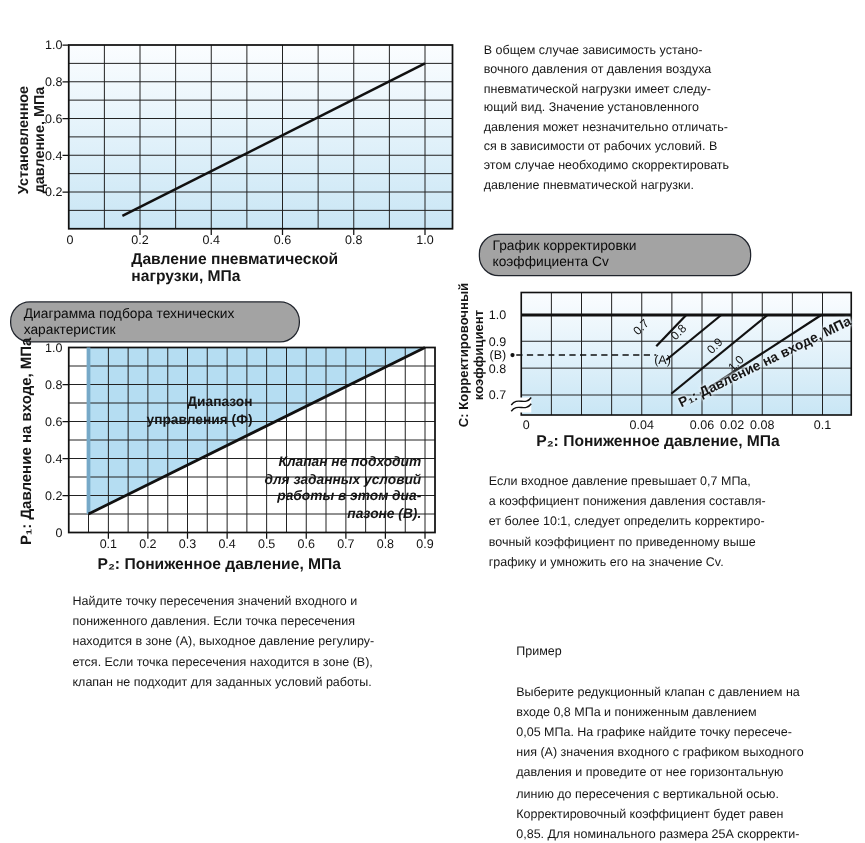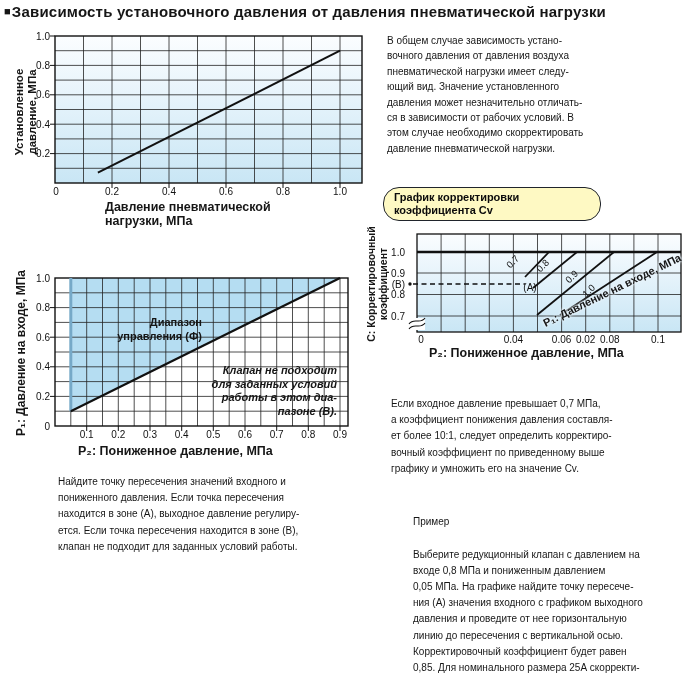--- a/index.html
+++ b/index.html
@@ -3,40 +3,39 @@
 <meta charset="utf-8">
 <style>
   html,body{margin:0;padding:0;background:#fff;}
   .page{position:relative;width:692px;height:674px;background:#fff;overflow:hidden;
         font-family:"Liberation Sans",sans-serif;color:#161616;}
   .title{position:absolute;left:4px;top:3px;font-size:15px;font-weight:bold;letter-spacing:.2px;white-space:nowrap;}
   .title .bullet{font-size:11px;vertical-align:2px;margin-right:1px;}
   .para{position:absolute;font-size:10px;line-height:16.2px;white-space:pre-line;}
   .para.tight{line-height:15.4px;}
   .para .hd{font-weight:normal;}
-  .pill{position:absolute;background:#fef9c3;border:1.6px solid #20242c;border-radius:16px;
-        font-weight:bold;font-size:11px;line-height:13px;padding:3px 8px 0 10px;
+  .pill{position:absolute;background:#a3a3a3;border:1.6px solid #20242c;border-radius:16px;
+        font-weight:normal;font-size:11px;line-height:13px;padding:3px 8px 0 10px;
         white-space:pre-line;box-sizing:border-box;color:#0b0b0b;}
   .chart{position:absolute;}
   .ytitle{position:absolute;font-weight:bold;text-align:center;transform:translate(-50%,-50%) rotate(-90deg);}
   .xtitle{position:absolute;font-weight:bold;text-align:left;font-size:12.5px;line-height:14px;}
   .zone{position:absolute;font-weight:bold;font-size:11px;line-height:13.5px;white-space:pre-line;text-align:right;}
   .linelabel{position:absolute;font-weight:bold;font-size:11px;white-space:nowrap;
              transform:translate(-50%,-50%) rotate(-26deg);
              text-shadow:0 0 2px #eaf4fb,0 0 3px #eaf4fb,0 0 4px #eaf4fb;}
   svg{display:block;}
   svg text{font-family:"Liberation Sans",sans-serif;font-size:10px;fill:#111;}
   svg text.rot{font-size:9.5px;}
 </style>
 </head>
 <body>
 
 <div class="page">
 
-  <div class="title"><span class="bullet">■</span><span>Зависимость установочного давления от давления пневматической нагрузки</span></div>
 
   <div class="chart" style="left:10px;top:30px;width:362px;height:212px;">
     <div class="ytitle" style="left:16px;top:82px;width:104px;font-size:11.5px;line-height:13px;">Установленное давление, МПа</div>
     <svg width="362" height="168">
       <defs>
         <linearGradient id="g1" x1="0" y1="0" x2="0" y2="1">
           <stop offset="0" stop-color="#fbfdff"></stop>
             <stop offset="1" stop-color="#c9e6f5"></stop>
         </linearGradient>
       </defs>
@@ -109,21 +108,21 @@
       <text x="148.4" y="117" text-anchor="middle">0.04</text>
       <text x="196.6" y="117" text-anchor="middle">0.06</text>
       <text x="220.7" y="117" text-anchor="middle">0.02</text>
       <text x="244.8" y="117" text-anchor="middle">0.08</text>
       <text x="293" y="117" text-anchor="middle">0.1</text>
     </svg>
     <div class="linelabel" style="left:247px;top:64px;">P₁: Давление на входе, МПа</div>
     <div class="xtitle" style="left:64px;top:120px;width:240px;">P₂: Пониженное давление, МПа</div>
   </div>
 
-  <div class="para" style="left:391px;top:396px;width:302px;">Если входное давление превышает 0,7 МПа,
+  <div class="para" style="left:391px;top:378px;width:302px;">Если входное давление превышает 0,7 МПа,
 а коэффициент понижения давления составля-
 ет более 10:1, следует определить корректиро-
 вочный коэффициент по приведенному выше
 графику и умножить его на значение Cv.</div>
 
   <div class="para" style="left:413px;top:498px;width:282px;">
     <div class="hd">Пример</div>
     <div>Выберите редукционный клапан с давлением на
 входе 0,8 МПа и пониженным давлением
 0,05 МПа. На графике найдите точку пересече-
@@ -131,20 +130,22 @@
 давления и проведите от нее горизонтальную
 линию до пересечения с вертикальной осью.
 Корректировочный коэффициент будет равен
 0,85. Для номинального размера 25А скорректи-
 рованное значение коэффициента Cv определя-
 ется по формуле:
 4 (номинальное значение Cv) · 0,85 (корректиро-
 вочный коэффициент) = 3,4</div>
   </div>
 
+  <div class="pill" style="left:8px;top:241px;width:232px;height:33px;">Диаграмма подбора технических
+характеристик</div>
 
   <div class="chart" style="left:8px;top:270px;width:368px;height:200px;">
     <div class="ytitle" style="left:13px;top:83px;width:200px;font-size:12px;line-height:13px;white-space:nowrap;">P₁: Давление на входе, МПа</div>
     <svg width="368" height="172">
       <rect x="47" y="8" width="293" height="148" fill="#ffffff"></rect>
       <polygon points="62.8,141.2 332,8 62.8,8" fill="#b5ddf2"></polygon>
       <path d="M62.8 8V156M78.7 8V156M94.5 8V156M110.3 8V156M126.2 8V156M142 8V156M157.8 8V156M173.7 8V156M189.5 8V156M205.3 8V156M221.2 8V156M237 8V156M252.8 8V156M268.7 8V156M284.5 8V156M300.3 8V156M316.2 8V156M332 8V156" stroke="#222" stroke-width="0.8" fill="none"></path>
       <path d="M47 22.8H340M47 37.6H340M47 52.4H340M47 67.2H340M47 82H340M47 96.8H340M47 111.6H340M47 126.4H340M47 141.2H340" stroke="#222" stroke-width="0.8" fill="none"></path>
       <rect x="47" y="8" width="293" height="148" fill="none" stroke="#111" stroke-width="1.4"></rect>
       <line x1="62.8" y1="8" x2="62.8" y2="141.2" stroke="#76a9c8" stroke-width="3"></line>

